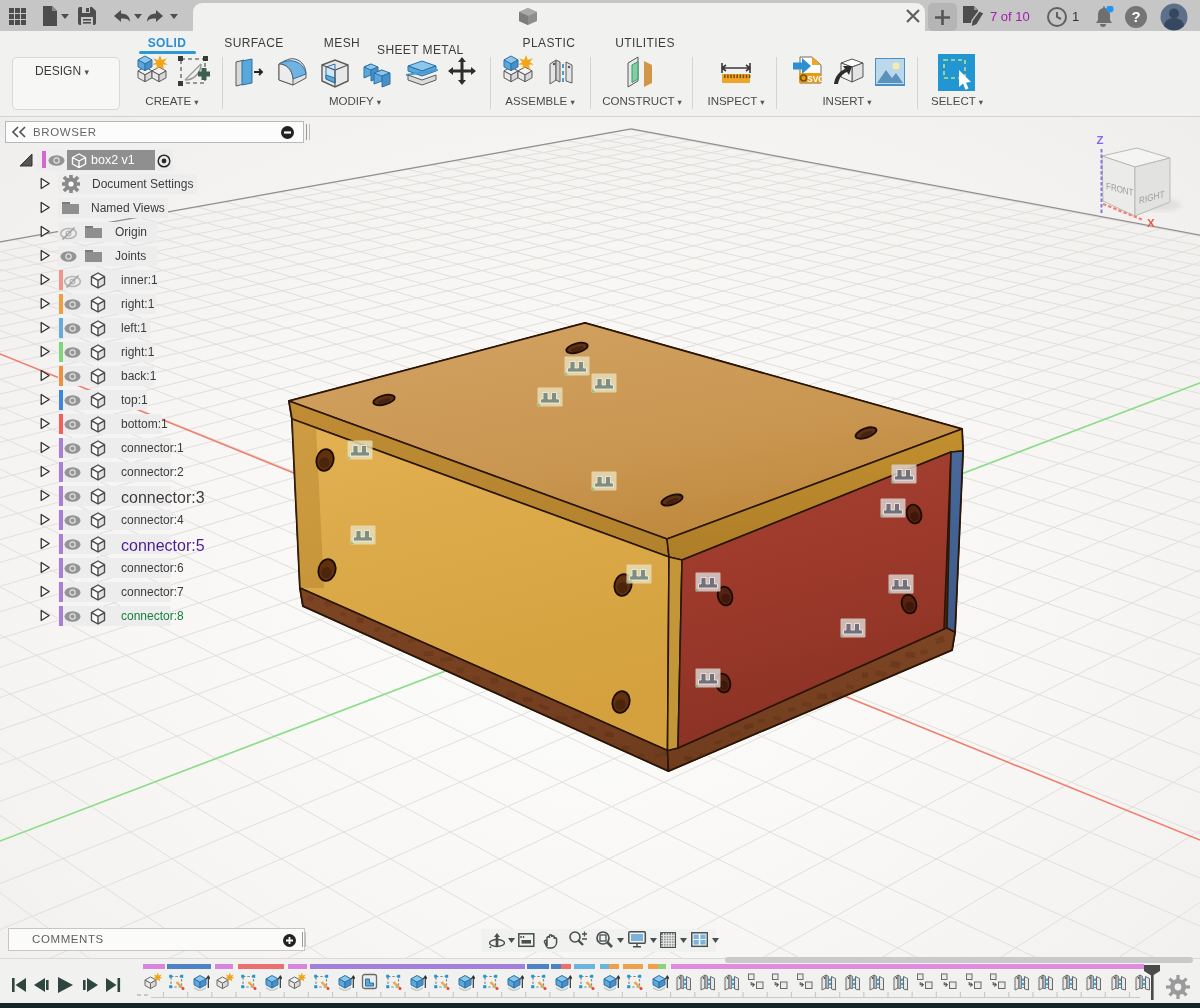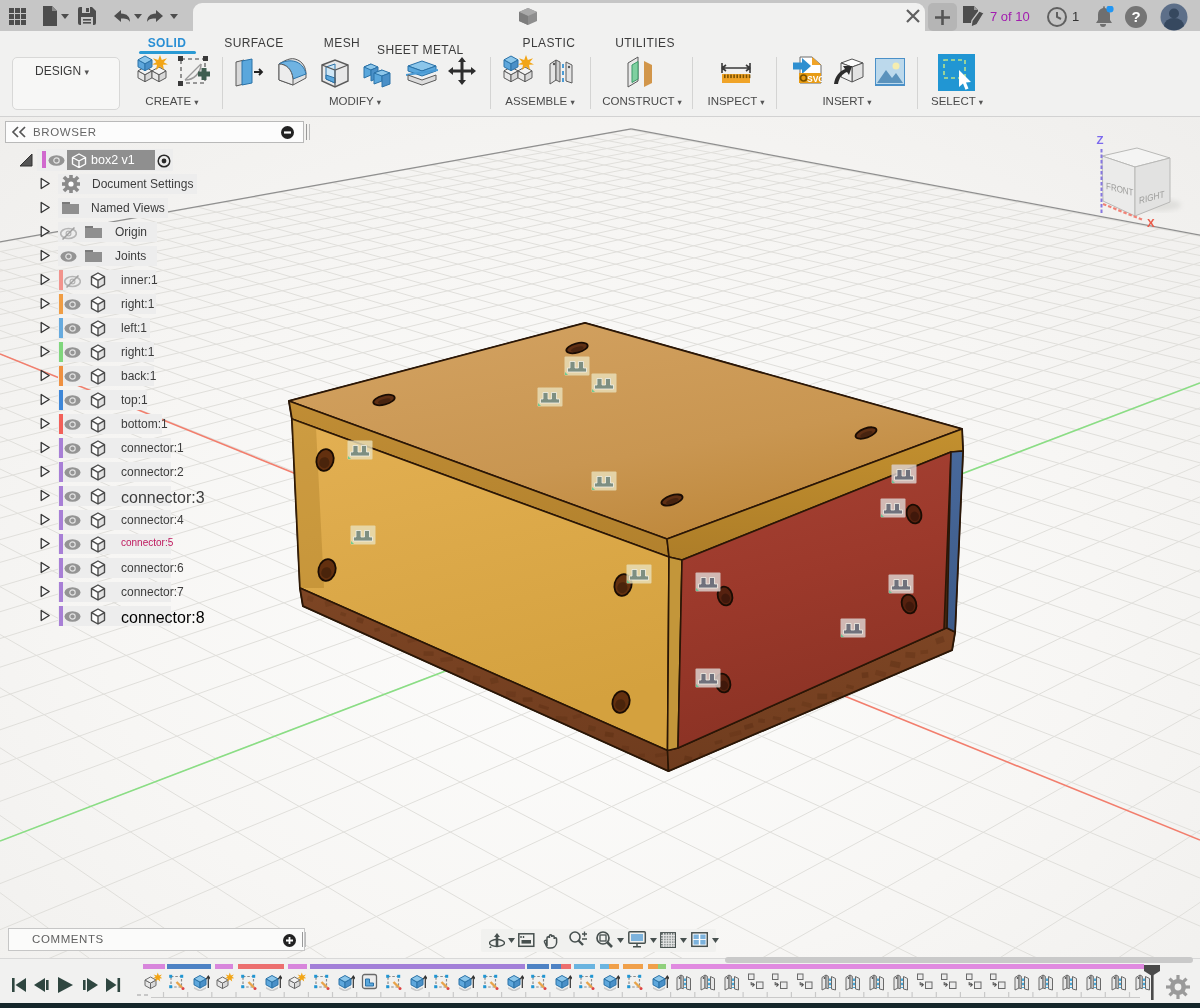--- a/index.html
+++ b/index.html
@@ -898,21 +898,21 @@
     <div class="abs" style="left:59px;top:534px;width:3.5px;height:20px;background:#a87fd6;"></div>
     <svg class="abs" style="left:64px;top:539px;" width="17" height="11" viewBox="0 0 17 11">
       <ellipse cx="8.5" cy="5.5" rx="8" ry="5.2" fill="#949494"></ellipse>
       <circle cx="8.5" cy="5.5" r="2.7" fill="none" stroke="#e2e2e2" stroke-width="1.2"></circle>
     </svg>
     <svg class="abs" style="left:90px;top:536px;" width="16" height="17" viewBox="0 0 16 17">
       <polygon points="8,1 14.5,4.7 14.5,12.3 8,16 1.5,12.3 1.5,4.7" fill="#fdfdfd"></polygon>
       <polygon points="8,8.4 14.5,4.7 14.5,12.3 8,16" fill="#e2e2e2"></polygon>
       <path d="M8,1 L14.5,4.7 L14.5,12.3 L8,16 L1.5,12.3 L1.5,4.7 Z M1.5,4.7 L8,8.4 L14.5,4.7 M8,8.4 V16" fill="none" stroke="#4c4c4c" stroke-width="1.4" stroke-linejoin="round"></path>
     </svg>
-    <div class="abs" style="left:121px;top:537px;font-size:10px;color:#be185d;">connector:5</div>
+    <div class="abs" style="left:121px;top:537px;font-size:16px;color:#4c1d95;">connector:5</div>
     <div class="abs" style="left:58px;top:558px;width:113px;height:20px;background:#ededed;"></div>
     <svg class="abs" style="left:40px;top:561px;" width="11" height="13" viewBox="0 0 11 13">
       <path d="M1.2,1.5 L9.2,6.5 L1.2,11.5 Z" fill="#f6f6f6" stroke="#333" stroke-width="1.3" stroke-linejoin="round"></path>
     </svg>
     <div class="abs" style="left:59px;top:558px;width:3.5px;height:20px;background:#a87fd6;"></div>
     <svg class="abs" style="left:64px;top:563px;" width="17" height="11" viewBox="0 0 17 11">
       <ellipse cx="8.5" cy="5.5" rx="8" ry="5.2" fill="#949494"></ellipse>
       <circle cx="8.5" cy="5.5" r="2.7" fill="none" stroke="#e2e2e2" stroke-width="1.2"></circle>
     </svg>
     <svg class="abs" style="left:90px;top:560px;" width="16" height="17" viewBox="0 0 16 17">
@@ -943,21 +943,21 @@
     <div class="abs" style="left:59px;top:606px;width:3.5px;height:20px;background:#a87fd6;"></div>
     <svg class="abs" style="left:64px;top:611px;" width="17" height="11" viewBox="0 0 17 11">
       <ellipse cx="8.5" cy="5.5" rx="8" ry="5.2" fill="#949494"></ellipse>
       <circle cx="8.5" cy="5.5" r="2.7" fill="none" stroke="#e2e2e2" stroke-width="1.2"></circle>
     </svg>
     <svg class="abs" style="left:90px;top:608px;" width="16" height="17" viewBox="0 0 16 17">
       <polygon points="8,1 14.5,4.7 14.5,12.3 8,16 1.5,12.3 1.5,4.7" fill="#fdfdfd"></polygon>
       <polygon points="8,8.4 14.5,4.7 14.5,12.3 8,16" fill="#e2e2e2"></polygon>
       <path d="M8,1 L14.5,4.7 L14.5,12.3 L8,16 L1.5,12.3 L1.5,4.7 Z M1.5,4.7 L8,8.4 L14.5,4.7 M8,8.4 V16" fill="none" stroke="#4c4c4c" stroke-width="1.4" stroke-linejoin="round"></path>
     </svg>
-    <div class="abs" style="left:121px;top:609px;font-size:16px;color:#000000;">connector:8</div>
+    <div class="abs" style="left:121px;top:609px;font-size:12px;color:#15803d;">connector:8</div>
     <div class="abs" style="left:8px;top:928px;width:297px;height:23px;background:#fbfbfa;border:1px solid #c6c6c6;"></div>
     <div class="abs" style="left:32px;top:933px;font-size:11.5px;color:#5f5f5f;letter-spacing:0.6px;">COMMENTS</div>
     <svg class="abs" style="left:283px;top:934px;" width="13" height="13" viewBox="0 0 13 13">
       <circle cx="6.5" cy="6.5" r="6.5" fill="#222"></circle>
       <path d="M6.5,3 V10 M3,6.5 H10" stroke="#fff" stroke-width="1.8"></path>
     </svg>
     <div class="abs" style="left:302px;top:932px;width:1px;height:15px;background:#999;"></div>
     <div class="abs" style="left:305px;top:932px;width:1px;height:15px;background:#bbb;"></div>
     <div class="abs" style="left:481px;top:929px;width:235px;height:23px;background:rgba(240,240,238,0.95);border-radius:2px;"></div>
     <svg class="abs" style="left:489px;top:932px;" width="16" height="16" viewBox="0 0 16 16">

